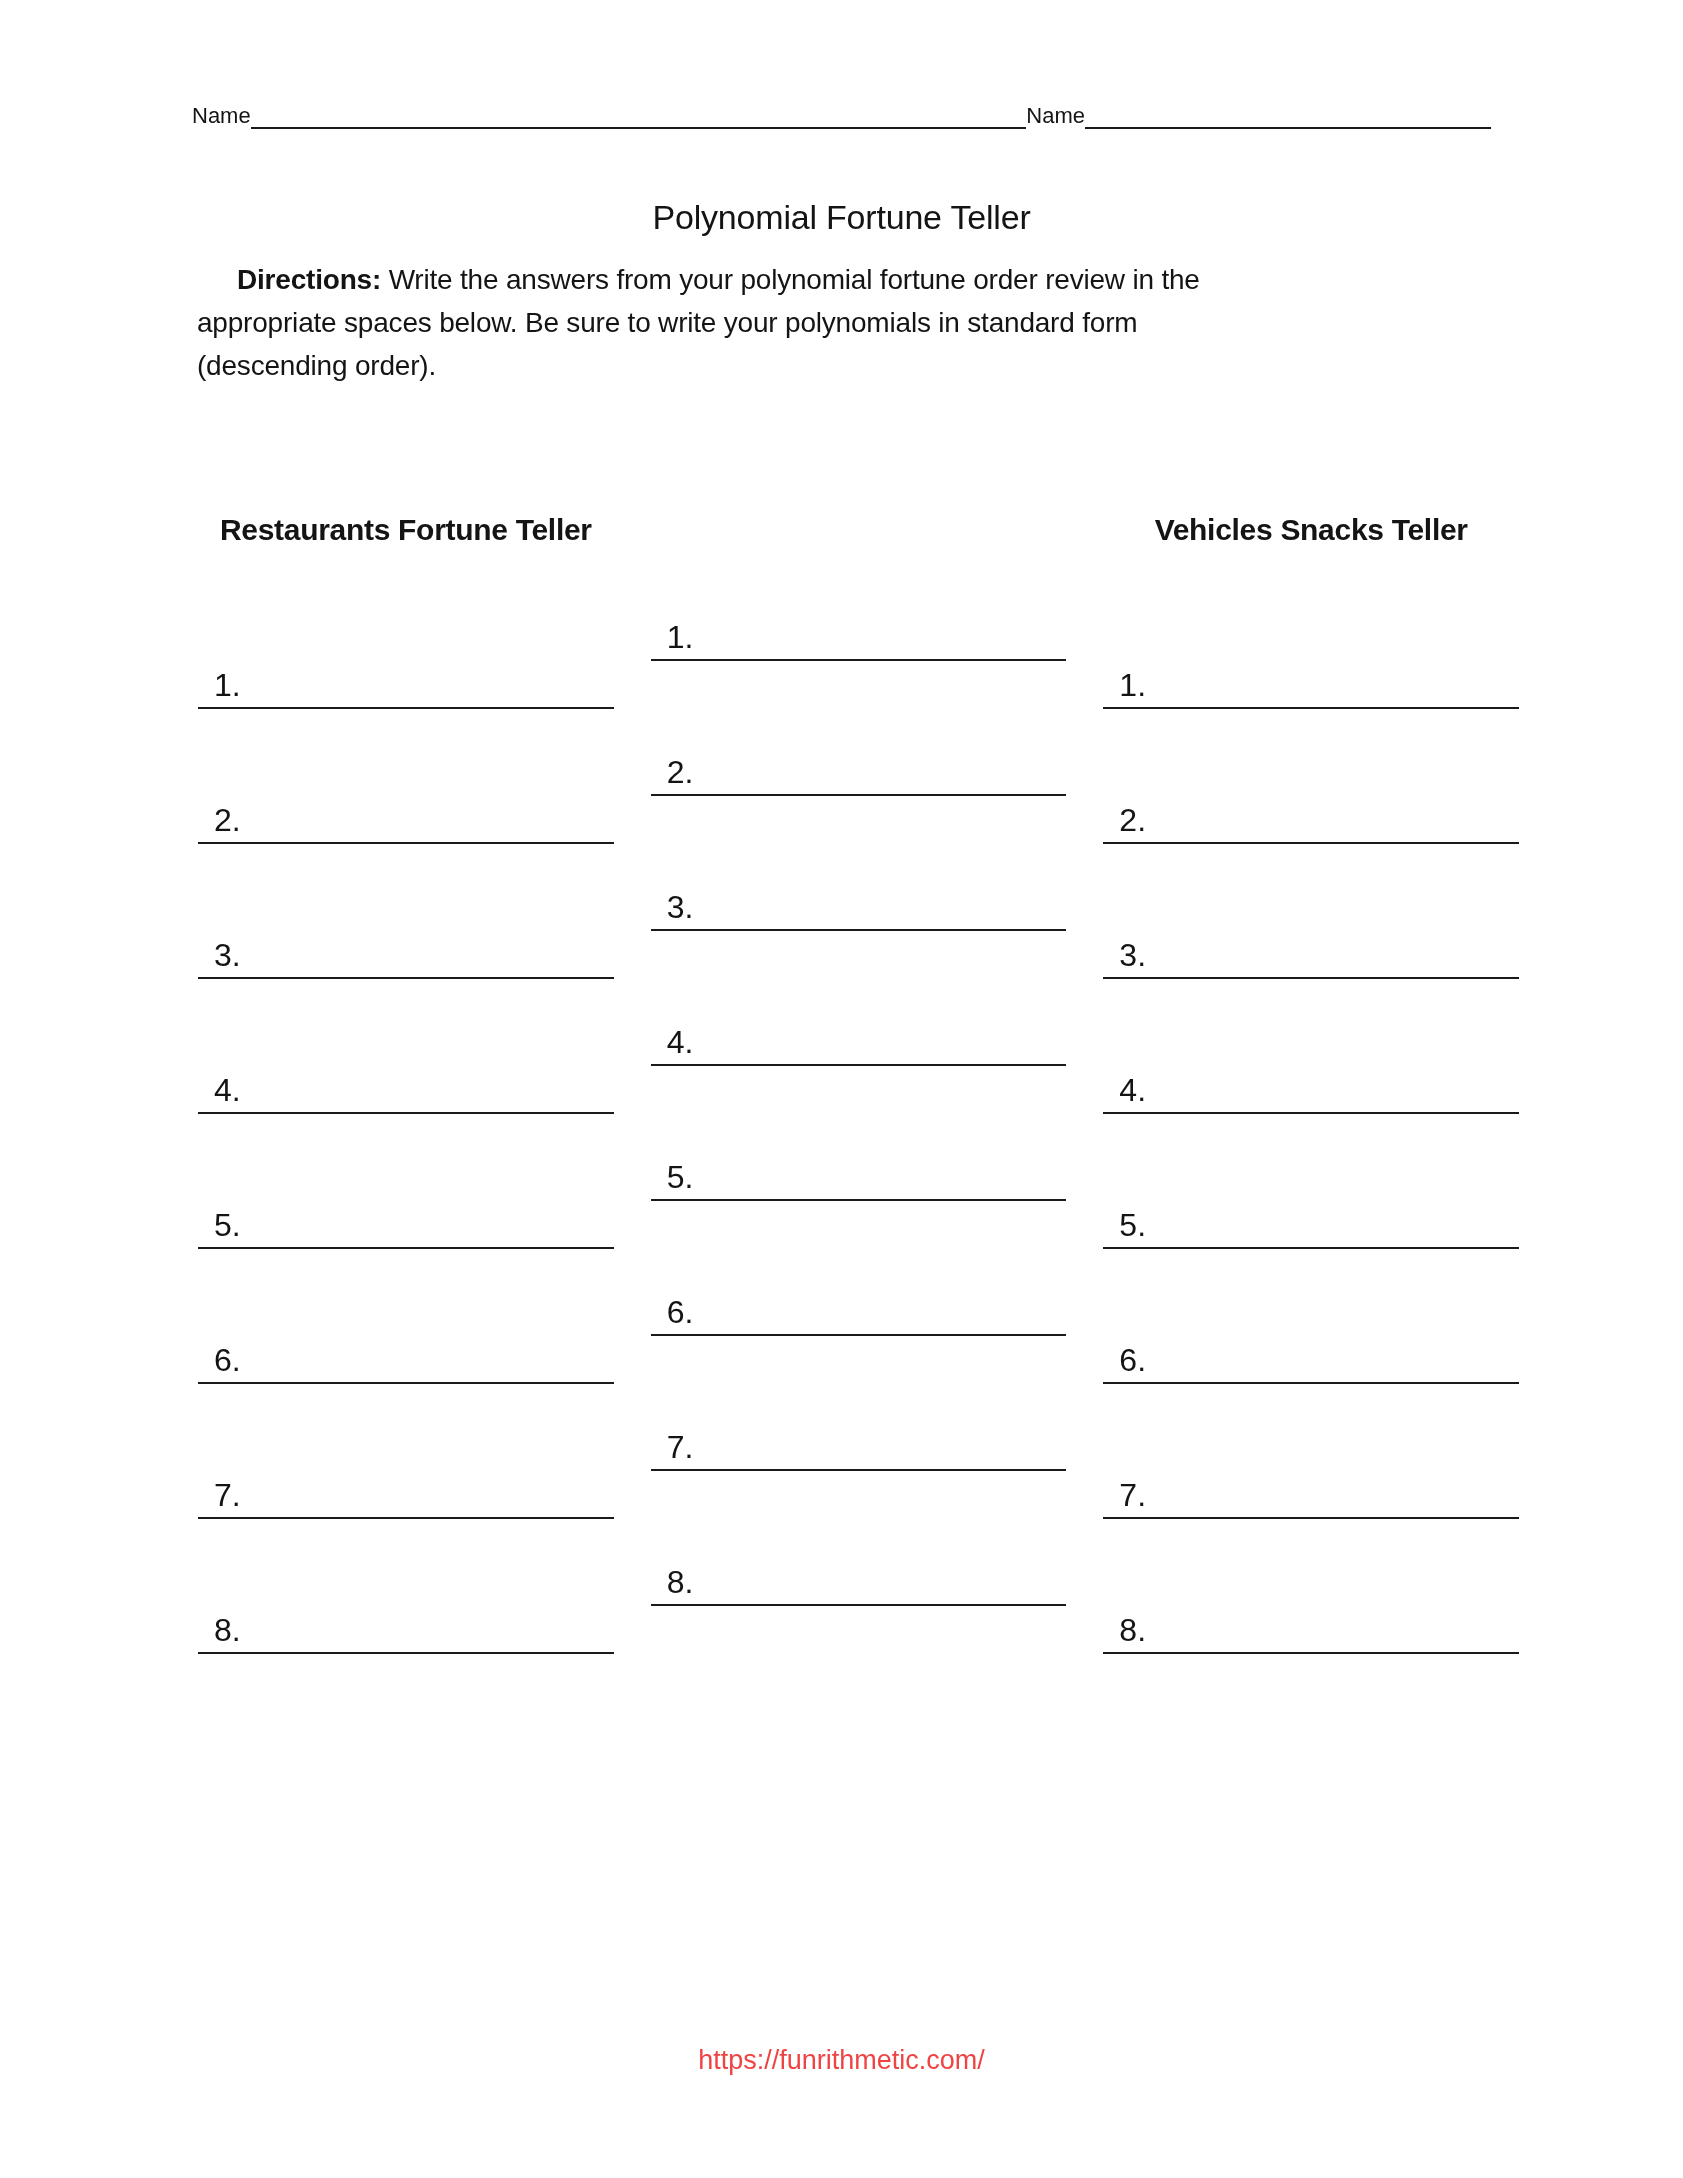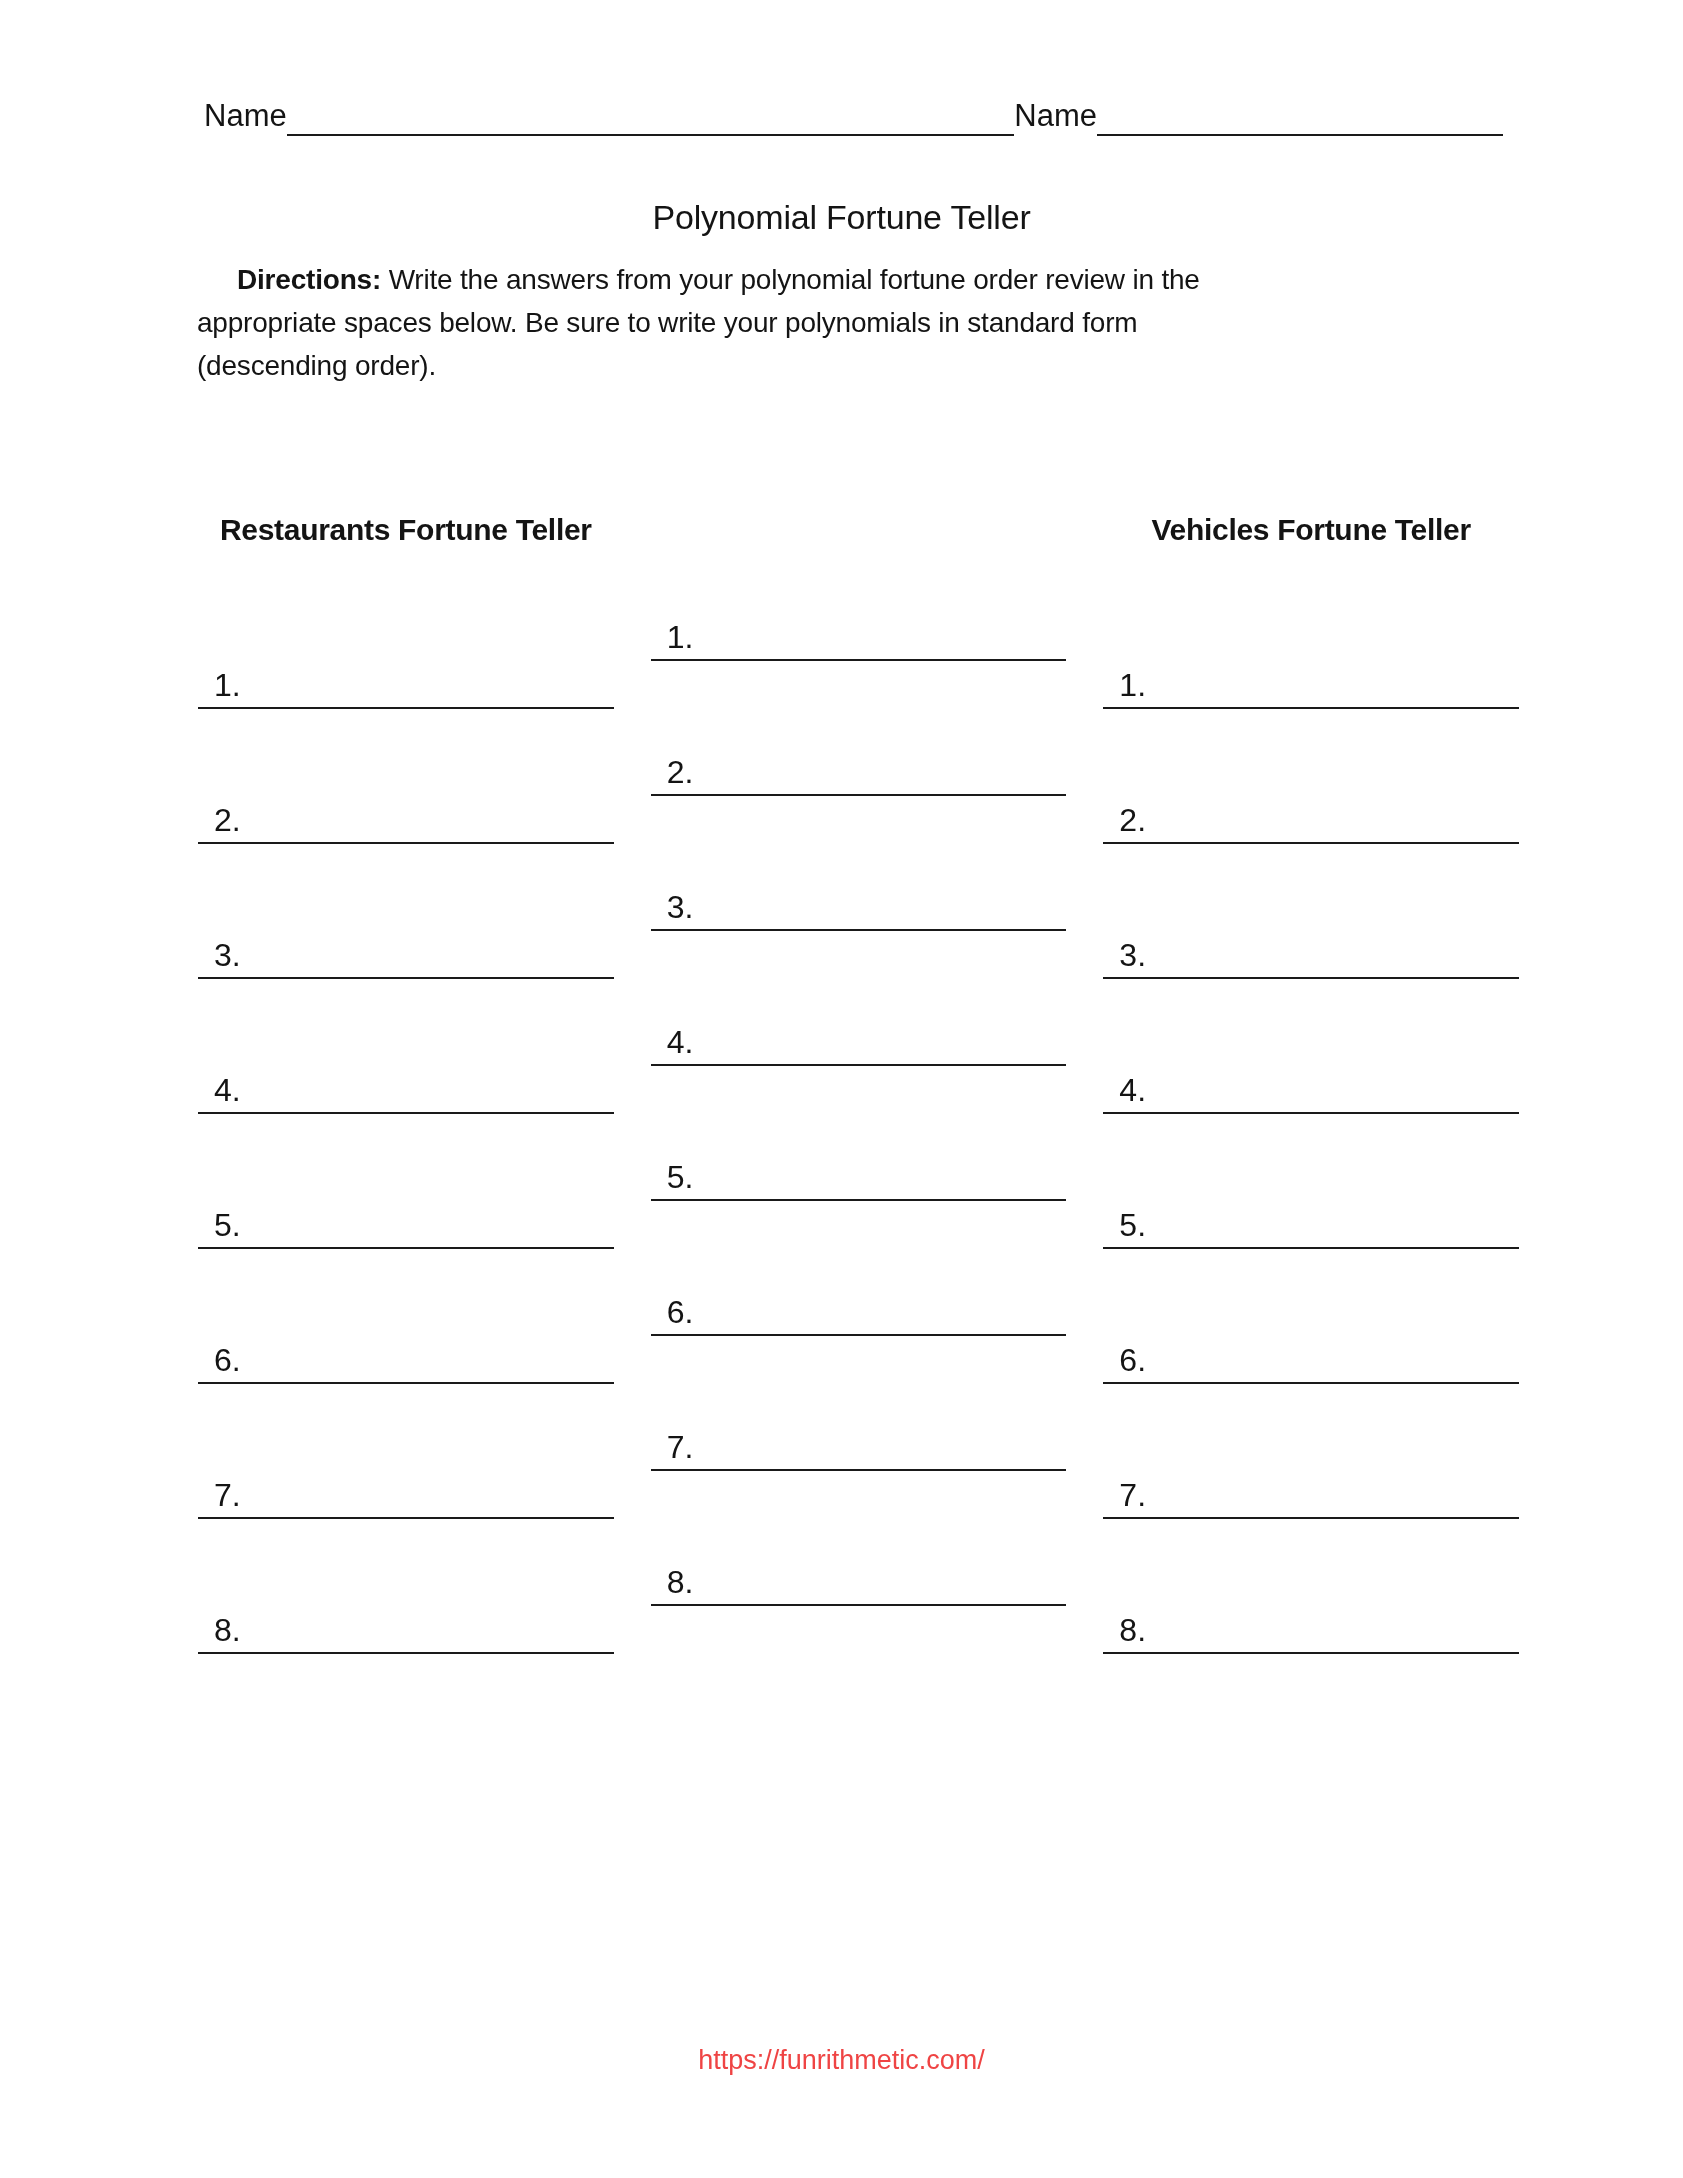--- a/index.html
+++ b/index.html
@@ -13,26 +13,26 @@
     height: 2178px;
     background: #ffffff;
     font-family: "Liberation Sans", sans-serif;
     color: #141414;
     overflow: hidden;
   }
 
   
   .topline {
     position: absolute;
-    left: 204px;
+    left: 192px;
     top: 97px;
     width: 1299px;
     display: flex;
     align-items: flex-end;
-    font-size: 31px;
+    font-size: 22px;
     line-height: 1.25;
     text-align: right;
   }
   .topline .lbl { white-space: nowrap; }
   .blank {
     border-bottom: 2px solid #1a1a1a;
     height: 30px;
   }
   .blank-name { flex: 1 1 auto; }
   .blank-date { width: 406px; }
@@ -181,21 +181,21 @@
           </div>
           <div class="slot">
             <div class="entry"><span>7.</span></div>
           </div>
           <div class="slot">
             <div class="entry"><span>8.</span></div>
           </div>
         </div>
     </section>
     <section class="col">
-      <h2 class="col-title">Vehicles Fortune Teller</h2>
+      <h2 class="col-title">Vehicles Snacks Teller</h2>
       <div class="slots">
           <div class="slot first">
             <div class="entry"><span>1.</span></div>
           </div>
           <div class="slot">
             <div class="entry"><span>2.</span></div>
           </div>
           <div class="slot">
             <div class="entry"><span>3.</span></div>
           </div>

